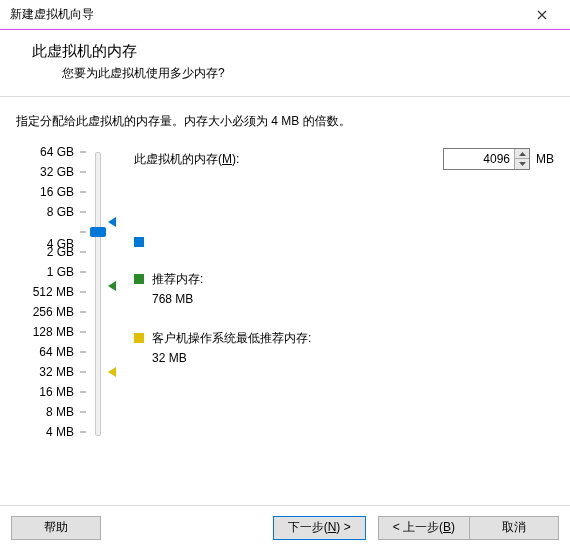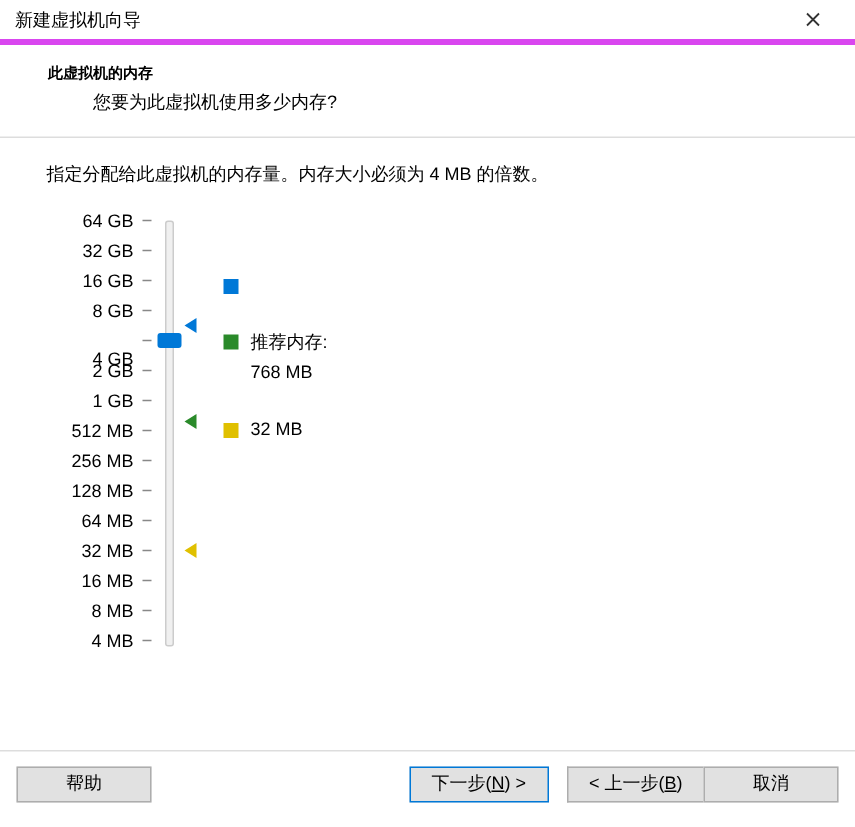--- a/index.html
+++ b/index.html
@@ -8,21 +8,21 @@
     font-family: "Microsoft YaHei", "Segoe UI", Tahoma, sans-serif;
     font-size: 12px;
     background: #fff;
     color: #000;
     width: 570px;
     height: 551px;
     overflow: hidden;
   }
   .titlebar {
     height: 30px;
-    border-bottom: 4px solid #d946ef;
+    border-bottom: 1px solid #d946ef;
     display: flex;
     align-items: center;
     padding: 0 8px 0 10px;
   }
   .titlebar-title { flex: 1; }
   .titlebar-close {
     width: 40px;
     height: 28px;
     display: flex;
     align-items: center;
@@ -30,29 +30,29 @@
     font-size: 14px;
     color: #333;
     cursor: pointer;
   }
   .header {
     padding: 12px 14px 14px 14px;
     border-bottom: 1px solid #ddd;
   }
   .header h1 {
     margin: 0 0 4px 18px;
-    font-size: 10px;
-    font-weight: bold;
+    font-size: 15px;
+    font-weight: normal;
   }
   .header p {
     margin: 0 0 0 48px;
     font-size: 12px;
   }
   .content {
-    padding: 16px 16px 8px 31px;
+    padding: 16px 16px 8px 16px;
     height: 408px;
     position: relative;
   }
   .instruction { margin: 0 0 18px 0; }
   .body {
     display: flex;
   }
   .scale-col {
     width: 72px;
     position: relative;
@@ -249,38 +249,60 @@
 
     <div class="slider-col" style="height:292px;">
       <div class="slider-track"></div>
       <div class="slider-thumb" id="thumb" style="top: 84px;"></div>
       <div class="marker left blue" id="m-blue" style="top: 74px;"></div>
       <div class="marker left green" id="m-green" style="top: 138px;"></div>
       <div class="marker left yellow" id="m-yellow" style="top: 224px;"></div>
     </div>
 
     <div class="info-col">
+      <div class="mem-row">
+        <span class="mem-label">
+          <span>此虚拟机的内存(</span><u>M</u><span>):</span>
+        </span>
+        <span class="spin">
+          <input type="text" value="4096" style="">
+          <span class="spin-btns">
+            <span class="spin-btn">
+              <svg width="7" height="4">
+                  <path d="M0 4 L3.5 0 L7 4 Z" fill="#555"></path>
+                </svg>
+            </span>
+            <span class="spin-btn">
+              <svg width="7" height="4">
+                  <path d="M0 0 L3.5 4 L7 0 Z" fill="#555"></path>
+                </svg>
+            </span>
+          </span>
+        </span>
+        <span class="unit">MB</span>
+      </div>
 
       <div style="height:40px;"></div>
 
       <div class="rec-block">
         <div class="sq blue"></div>
       </div>
 
       <div class="rec-block">
         <div class="sq green"></div>
         <div class="rec-text">
           <div>推荐内存:</div>
           <div class="rec-value">768 MB</div>
         </div>
       </div>
 
       <div class="rec-block">
         <div class="sq yellow"></div>
         <div class="rec-text">
+          <div>客户机操作系统最低推荐内存:</div>
           <div class="rec-value">32 MB</div>
         </div>
       </div>
     </div>
   </div>
 </div>
 
 <div class="footer">
   <button class="btn help">帮助</button>
   <span class="spacer"></span>

